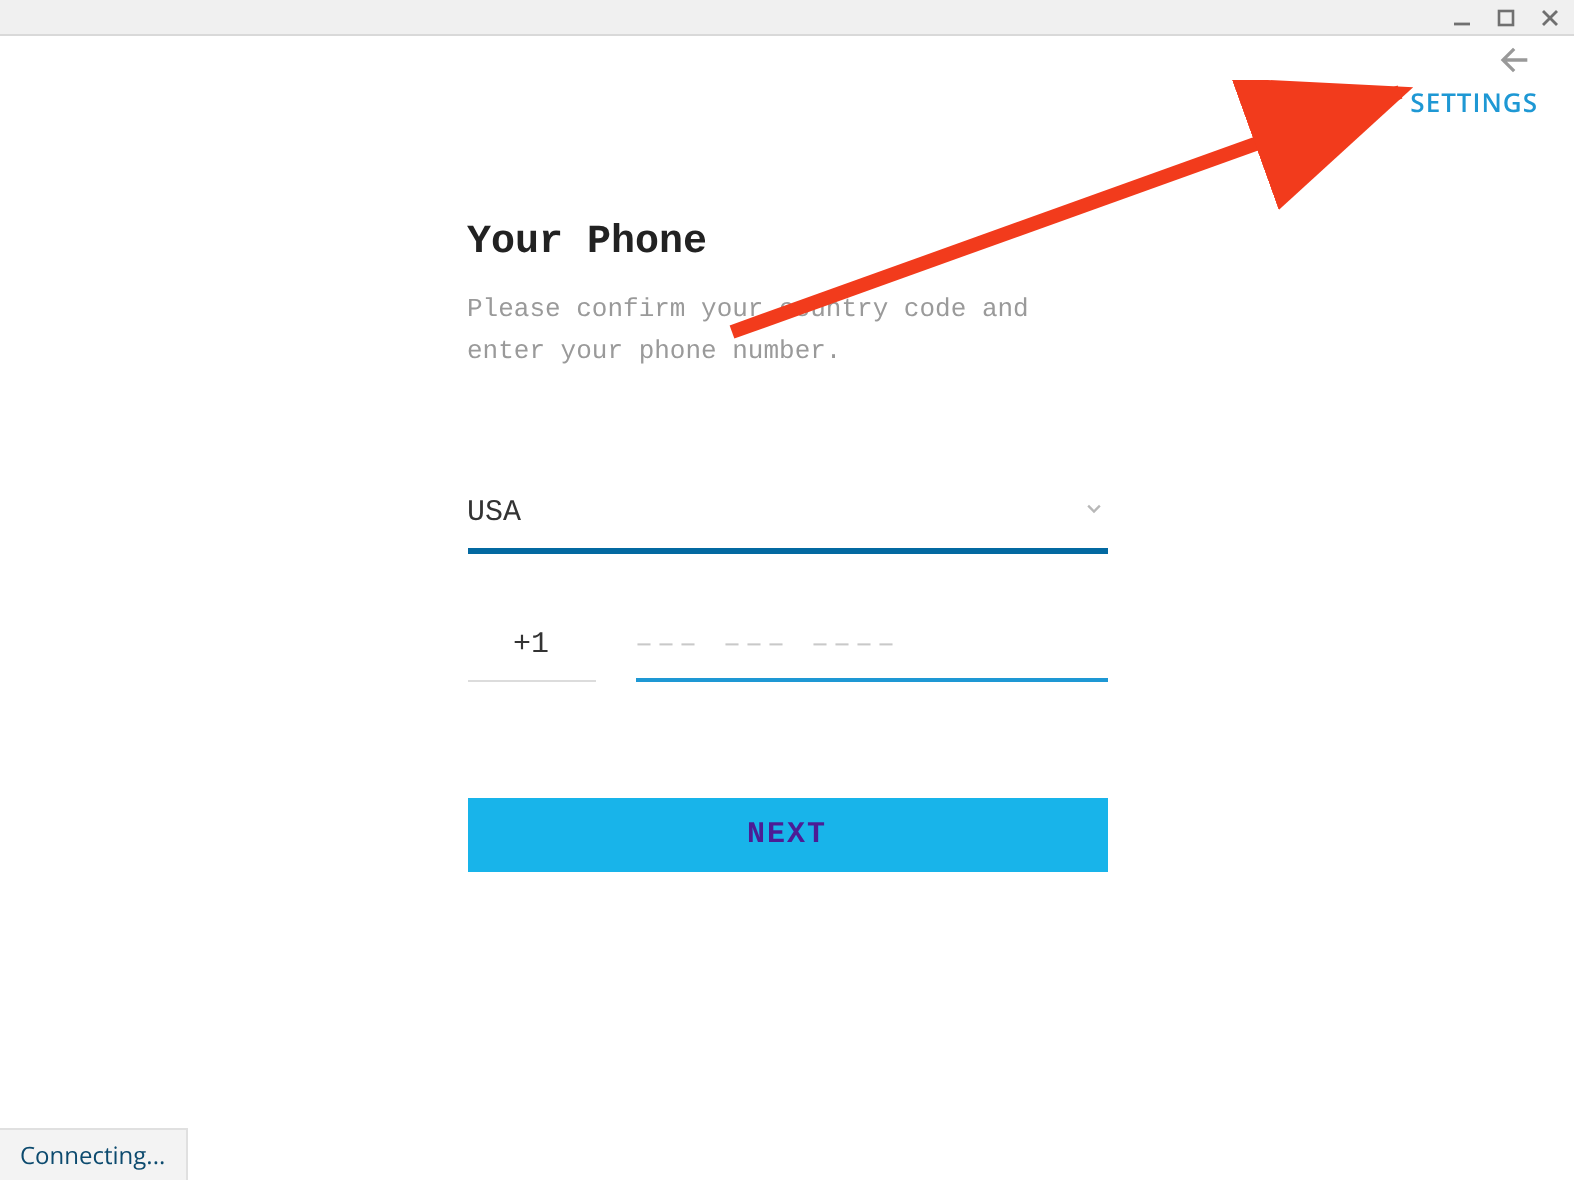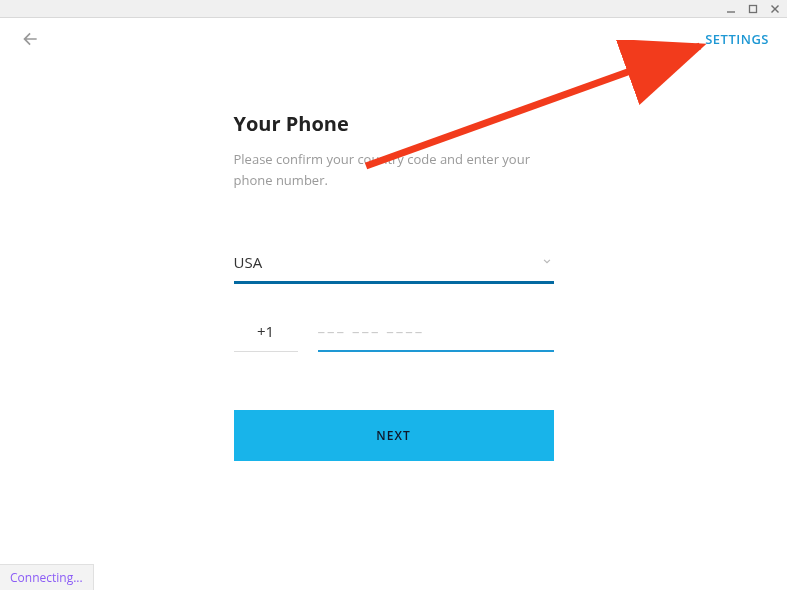--- a/index.html
+++ b/index.html
@@ -29,43 +29,45 @@
       justify-content: center;
       color: #707070;
       font-size: 13px;
       line-height: 1;
       cursor: pointer;
     }
     .win-btn svg { display: block; }
     .header {
       height: 42px;
       display: flex;
-      align-items: center;
+      align-items: flex-end;
       justify-content: space-between;
       padding: 0 18px;
+      flex-direction: column;
     }
     .back-btn {
       width: 24px;
       height: 24px;
       color: #999999;
       cursor: pointer;
       display: flex;
       align-items: center;
       justify-content: center;
     }
     .settings-link {
       color: #1e98d4;
       font-weight: 600;
       font-size: 13px;
       letter-spacing: 0.5px;
       cursor: pointer;
     }
     .main {
       width: 320px;
       margin: 50px auto 0;
+      font-family: Liberation Mono, monospace;
     }
     .title {
       font-size: 20px;
       font-weight: 700;
       color: #222222;
       margin-bottom: 12px;
     }
     .subtitle {
       font-size: 13px;
       color: #9a9a9a;
@@ -117,40 +119,40 @@
       font-family: inherit;
       color: #333333;
       letter-spacing: 1px;
     }
     .phone-input::placeholder {
       color: #c9c9c9;
       letter-spacing: 2px;
     }
     .next-btn {
       width: 100%;
-      height: 51px;
+      height: 37px;
       background: #18b4ea;
-      color: #0f172a;
+      color: #4c1d95;
       border: none;
-      font-size: 12px;
+      font-size: 15px;
       font-weight: 600;
       letter-spacing: 1px;
       cursor: pointer;
       font-family: inherit;
     }
     .status {
       position: absolute;
       left: 0;
       bottom: 0;
       background: #f3f3f3;
       border: 1px solid #e0e0e0;
       border-left: none;
       border-bottom: none;
       font-size: 12px;
-      color: #8b5cf6;
+      color: #0c4a6e;
       padding: 4px 10px;
       text-align: center;
     }
     .annotation-arrow {
       position: absolute;
       top: 40px;
       left: 362px;
       pointer-events: none;
     }
   </style>

